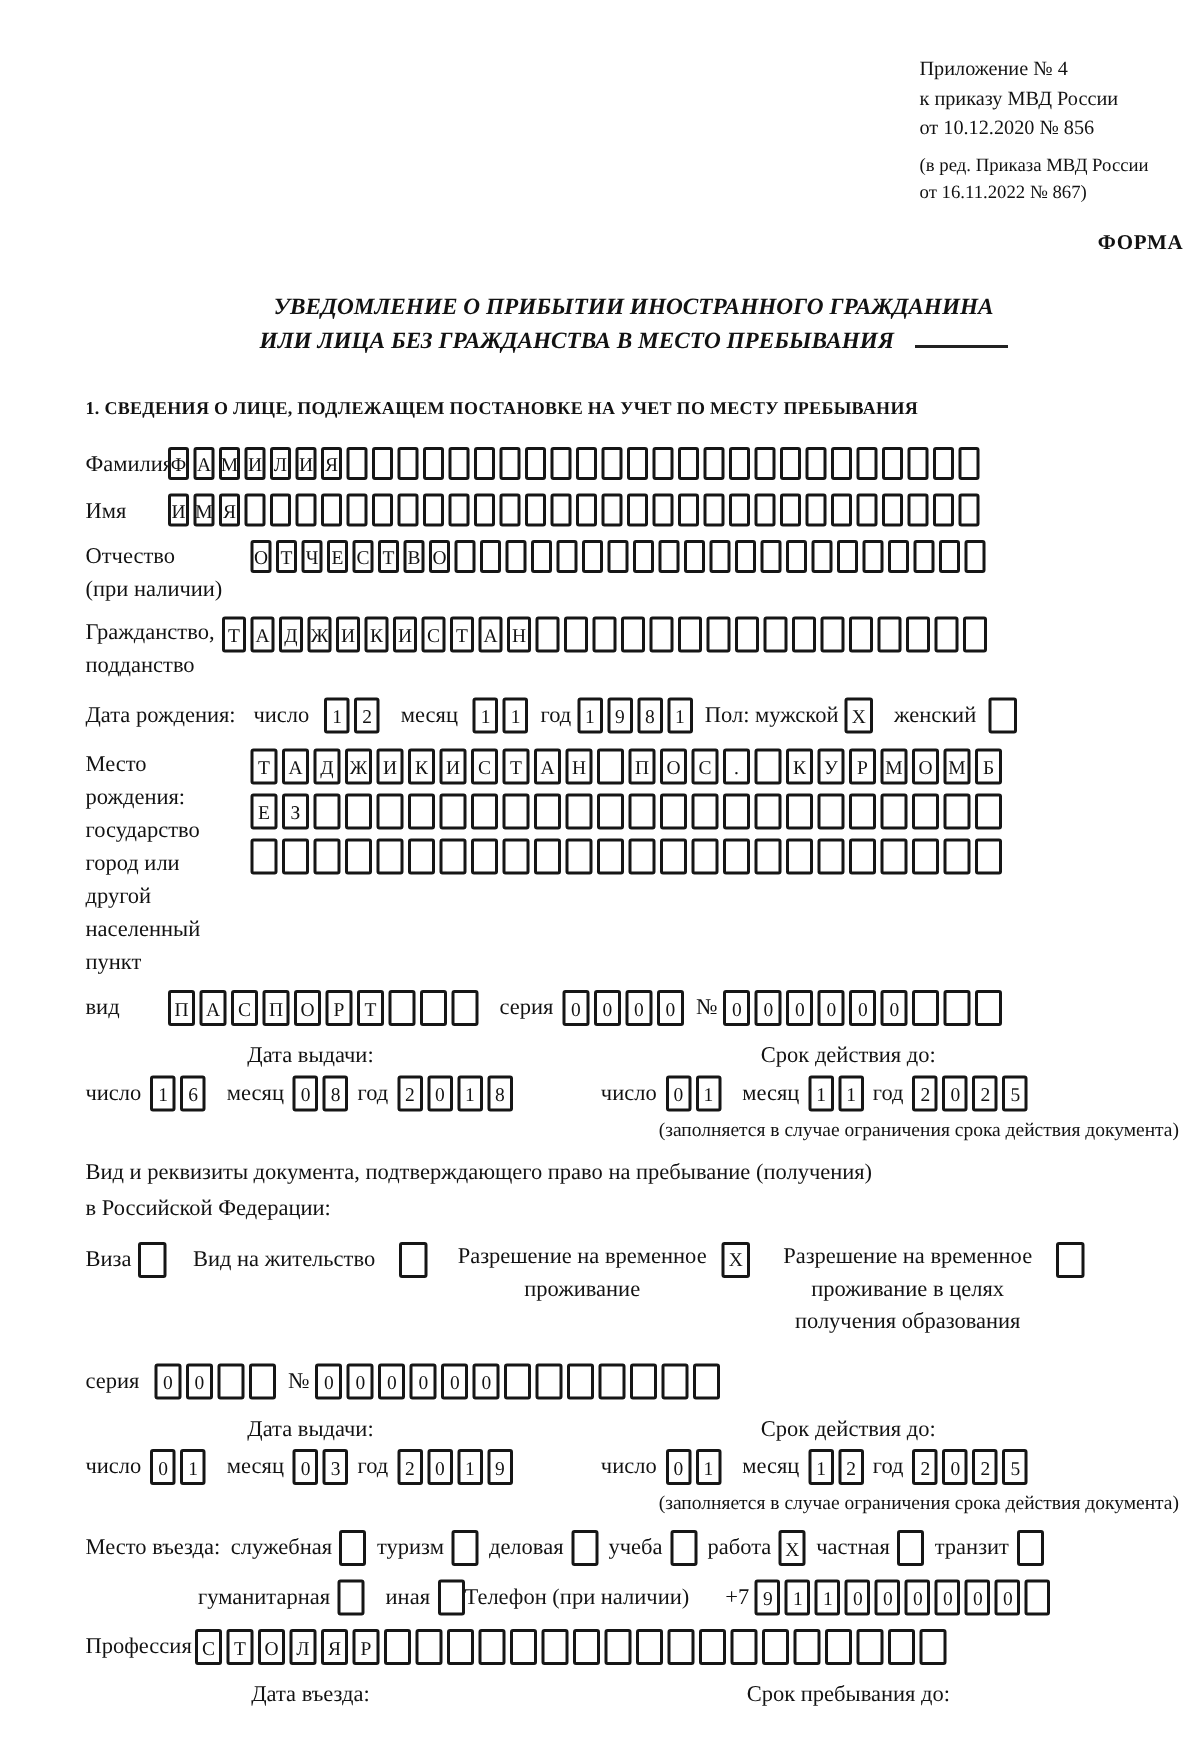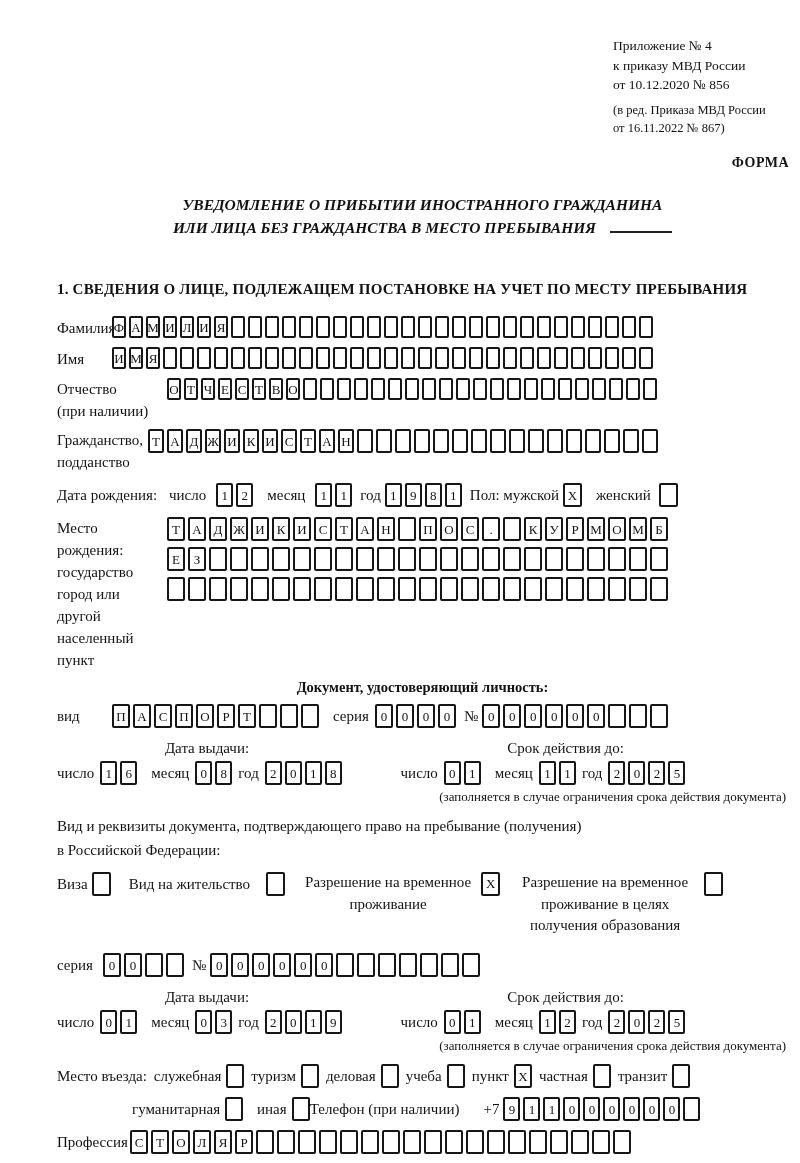--- a/index.html
+++ b/index.html
@@ -13,21 +13,21 @@
   
   .hdr { margin-left: 556px; width: 176px; }
   .hdr-line { font-size: 13.5px; line-height: 1.45; }
   .hdr-rev { font-size: 12.5px; line-height: 1.45; }
   .hdr-rev.first { margin-top: 6px; }
   .forma { text-align: right; font-weight: bold; font-size: 14px; margin-top: 18px; letter-spacing: .5px; }
 
   
   .title { text-align: center; font-weight: bold; font-size: 15.5px; line-height: 1.5; margin-top: 22px; font-style: italic; }
   .uline { display: inline-block; width: 62px; border-bottom: 2px solid #222; margin-left: 14px; vertical-align: baseline; height: 14px; }
-  .sec-heading { font-weight: bold; font-size: 15px; margin-top: 42px; margin-bottom: 18px; letter-spacing: .2px; }
+  .sec-heading { font-weight: bold; font-size: 12px; margin-top: 26px; margin-bottom: 18px; letter-spacing: .2px; }
 
   
   .frow { display: flex; align-items: flex-start; margin-bottom: 7px; }
   .lbl { line-height: 24px; flex: none; }
   .lbl2 { line-height: 22px; flex: none; }
   .lw-55 { width: 55px; } .lw-73 { width: 73px; }
   .lw-91 { width: 91px; } .lw-110 { width: 110px; } .lw-112 { width: 112px; }
 
   .cells { display: flex; gap: 3px; flex: none; }
   .cell {
@@ -346,21 +346,20 @@
           <span class="cell"></span>
           <span class="cell"></span>
           <span class="cell"></span>
           <span class="cell"></span>
           <span class="cell"></span>
           <span class="cell"></span>
         </span>
     </span>
   </div>
 
-  <div class="doc-heading">Документ, удостоверяющий личность:</div>
 
   <div class="frow">
     <span class="lbl lw-55">вид</span>
     <span class="cells" style="--cw:18px">
         <span class="cell">П</span>
         <span class="cell">А</span>
         <span class="cell">С</span>
         <span class="cell">П</span>
         <span class="cell">О</span>
         <span class="cell">Р</span>
@@ -556,21 +555,21 @@
           <span class="cell"></span>
         </span>
     </span>
     <span class="opt">
       <span class="lbl">учеба</span>
       <span class="cells" style="--cw:18px">
           <span class="cell"></span>
         </span>
     </span>
     <span class="opt">
-      <span class="lbl">пункт</span>
+      <span class="lbl">работа</span>
       <span class="cells" style="--cw:18px">
           <span class="cell">X</span>
         </span>
     </span>
     <span class="opt">
       <span class="lbl">частная</span>
       <span class="cells" style="--cw:18px">
           <span class="cell"></span>
         </span>
     </span>

